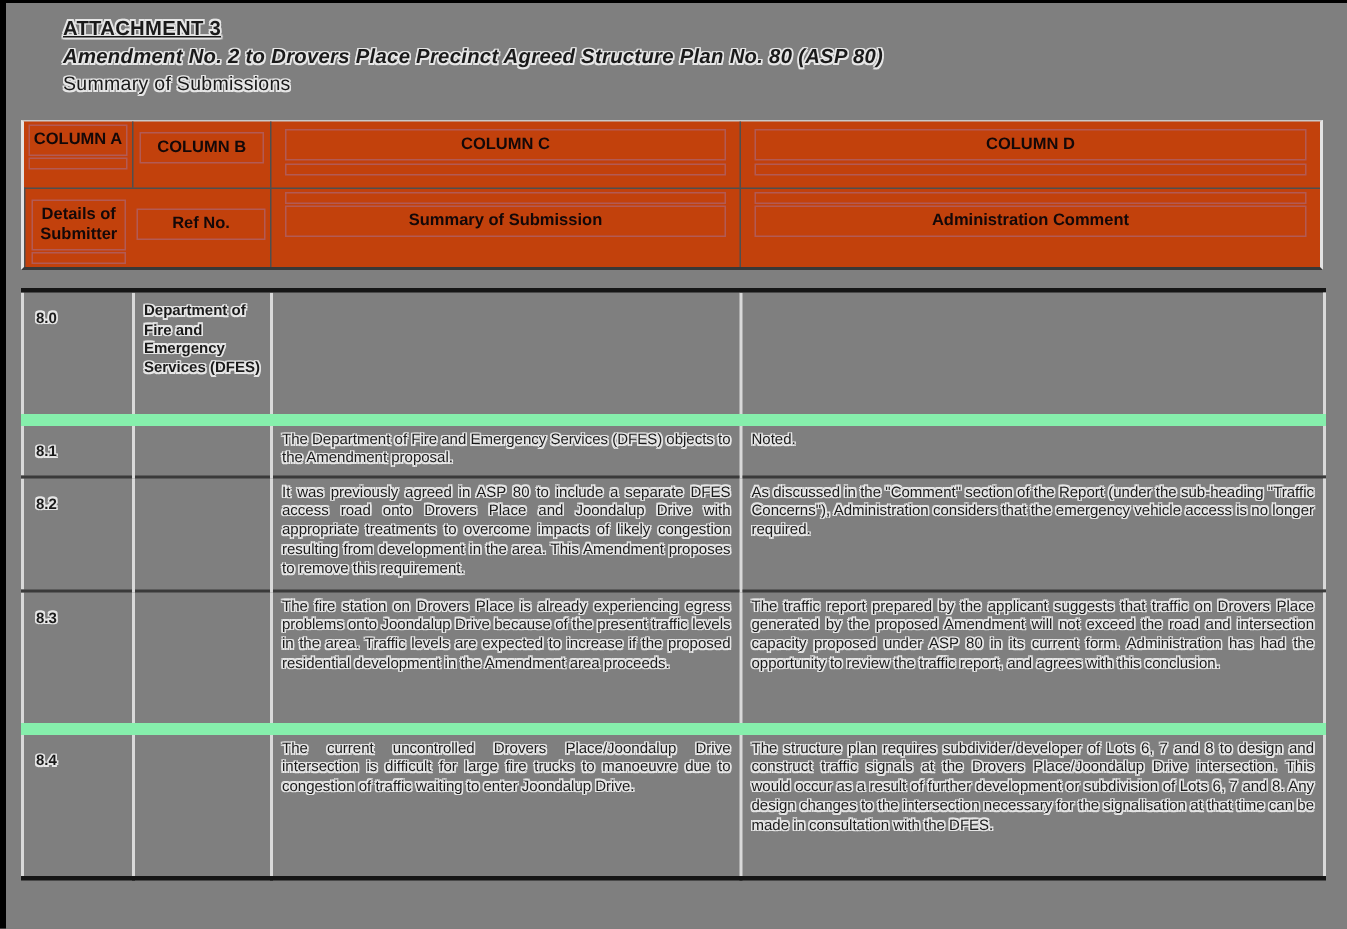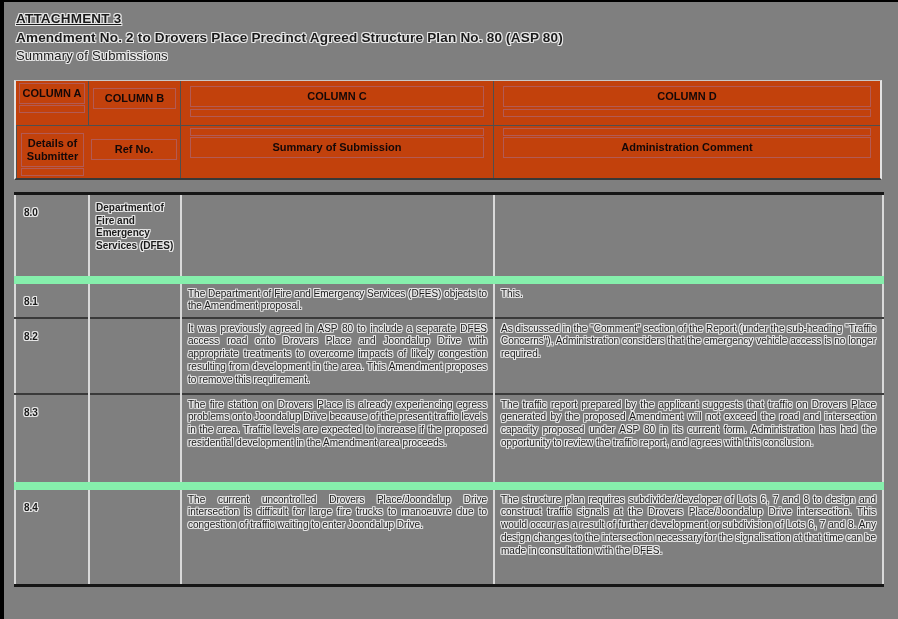--- a/index.html
+++ b/index.html
@@ -14,23 +14,23 @@
   .edge-top   { position:absolute; left:0; top:0; width:898px; height:2px; background:#000; }
 
   
   .halo {
     color:#1a1a1a;
     text-shadow:
       1px 0 0 #e6e6e6, -1px 0 0 #e6e6e6, 0 1px 0 #e6e6e6, 0 -1px 0 #e6e6e6,
       1px 1px 0 #e6e6e6, -1px -1px 0 #e6e6e6, 1px -1px 0 #e6e6e6, -1px 1px 0 #e6e6e6;
   }
 
-  .titles { position:absolute; left:16px; top:9px; }
+  .titles { position:absolute; left:42px; top:9px; }
   .title-1 { font-size:13.5px; font-weight:bold; text-decoration:underline; line-height:19px; letter-spacing:.2px; }
-  .title-2 { font-size:13.5px; font-weight:bold; line-height:19px; letter-spacing:.2px; }
+  .title-2 { font-size:13.5px; font-weight:bold; line-height:19px; letter-spacing:.2px;font-style:italic; }
   .title-3 { font-size:13px;   font-weight:normal; line-height:18px; letter-spacing:.2px; }
 
   
   .hdr {
     position:absolute; left:14px; top:80px; width:868px; height:100px;
     box-sizing:border-box;
     background:#c2410c;
     border-top:1px solid #c9c9c9;
     border-left:2px solid #e3e3e3;
     border-right:2px solid #e3e3e3;
@@ -148,21 +148,21 @@
     <tr class="table-row" style="height:86px;">
       <td class="ref halo">8.0</td>
       <td class="submitter halo">Department of Fire and Emergency Services (DFES)</td>
       <td class="para halo"></td>
       <td class="para halo"></td>
     </tr>
     <tr class="table-row sep-heavy" style="height:38px;">
       <td class="ref halo">8.1</td>
       <td class="submitter halo"></td>
       <td class="para halo">The Department of Fire and Emergency Services (DFES) objects to the Amendment proposal.</td>
-      <td class="para-left halo">This.</td>
+      <td class="para-left halo">Noted.</td>
     </tr>
     <tr class="table-row sep-light" style="height:76px;">
       <td class="ref halo">8.2</td>
       <td class="submitter halo"></td>
       <td class="para halo">It was previously agreed in ASP 80 to include a separate DFES access road onto Drovers Place and Joondalup Drive with appropriate treatments to overcome impacts of likely congestion resulting from development in the area. This Amendment proposes to remove this requirement.</td>
       <td class="para halo">As discussed in the "Comment" section of the Report (under the sub-heading "Traffic Concerns"), Administration considers that the emergency vehicle access is no longer required.</td>
     </tr>
     <tr class="table-row sep-light" style="height:92px;">
       <td class="ref halo">8.3</td>
       <td class="submitter halo"></td>

